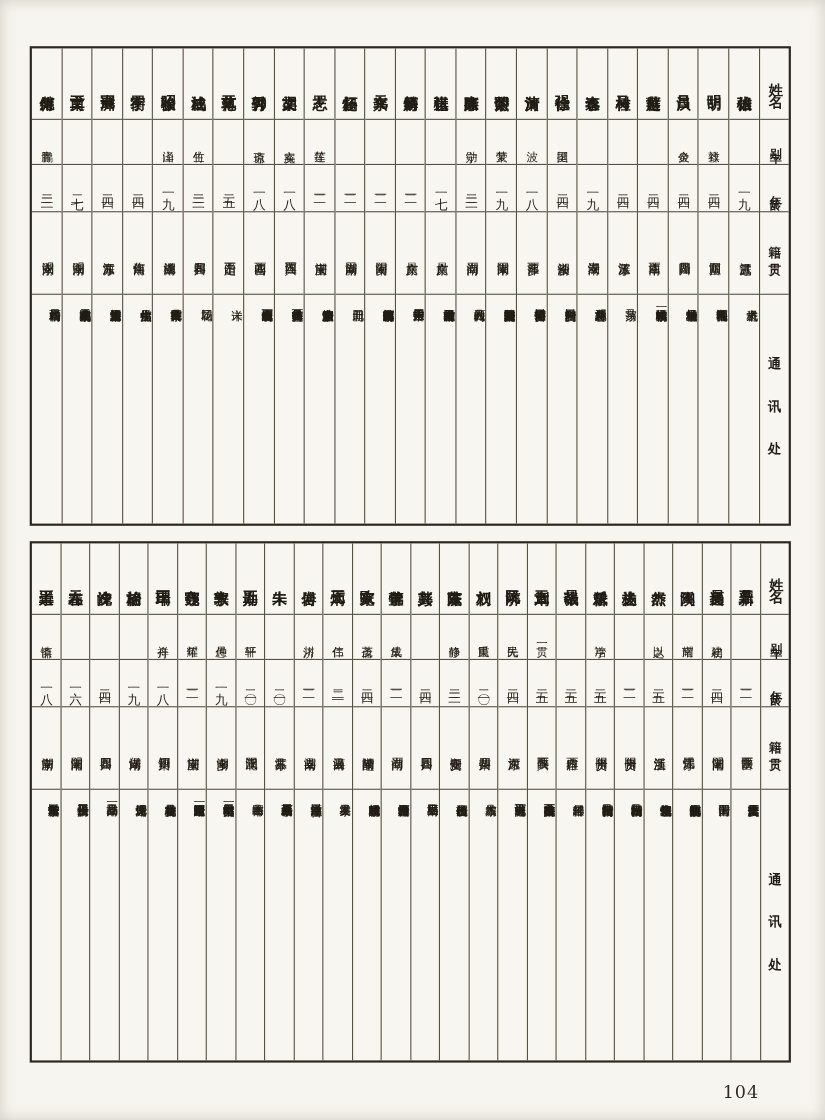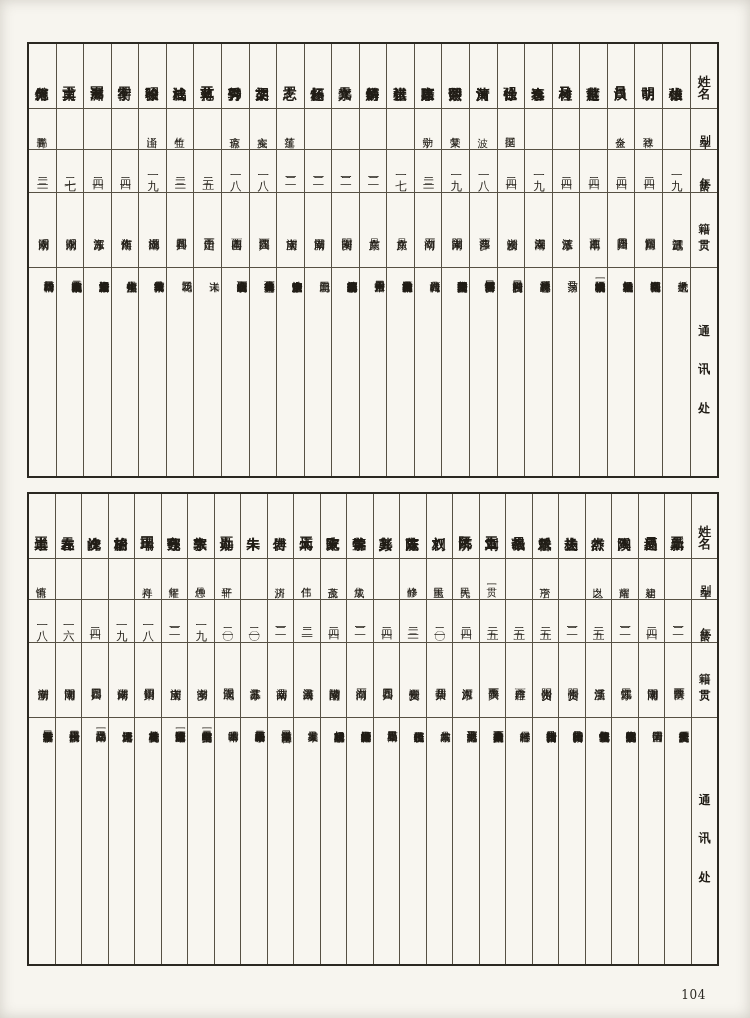--- a/index.html
+++ b/index.html
@@ -42,22 +42,22 @@
   .hdr .cell{font-weight:bold;}
   .hdr .c-name{font-size:13px;letter-spacing:.85em;}
   .hdr .c-zi{font-size:11px;letter-spacing:.3em;}
   .hdr .c-age{font-size:11px;letter-spacing:.3em;}
   .hdr .c-origin{font-size:11.5px;letter-spacing:1.4em;}
   .hdr .c-addr{
     display:flex;justify-content:center;align-items:center;
     font-size:12px;letter-spacing:3.2em;padding:0;
   }
   .page-number{
-    position:absolute;right:44px;bottom:16px;
-    font-size:12px;color:#2d2a24;letter-spacing:.05em;text-align:right;
+    position:absolute;right:60px;bottom:16px;
+    font-size:16px;color:#2d2a24;letter-spacing:.05em;text-align:right;
   }
 </style>
 </head>
 <body>
 
 <div class="paper"></div>
 
 <div class="content">
 
   <div class="rtable top">

